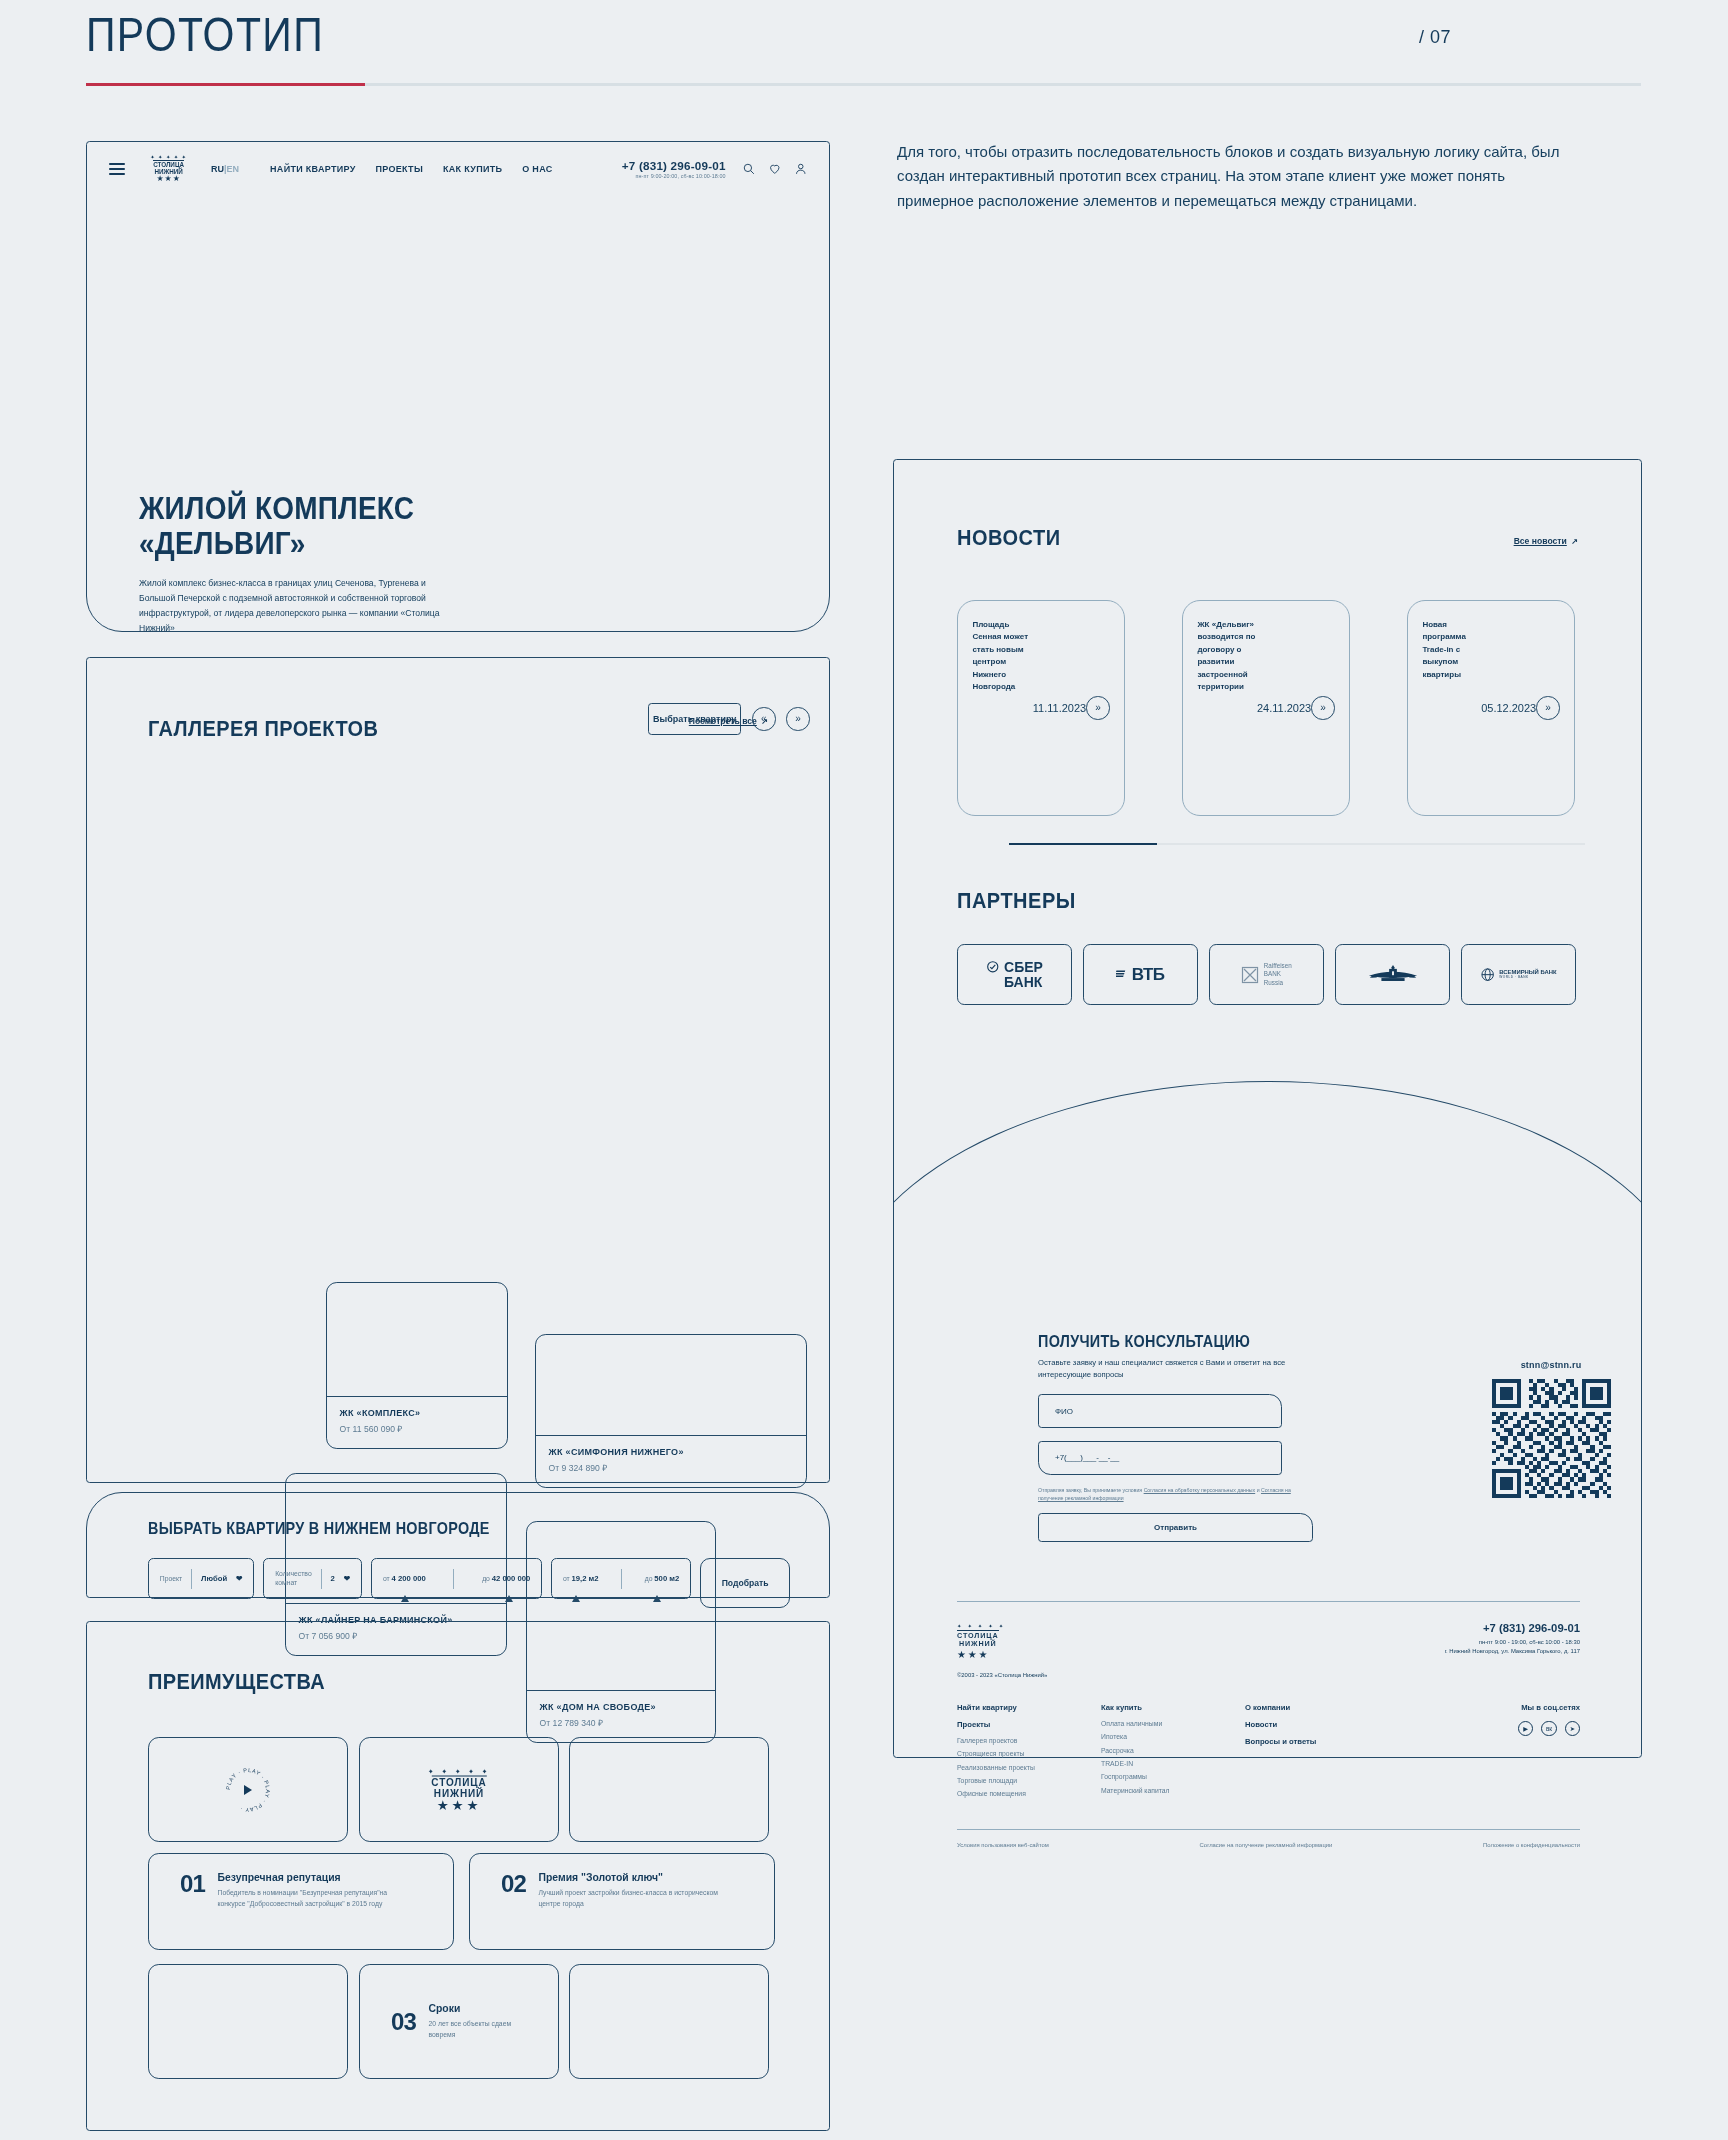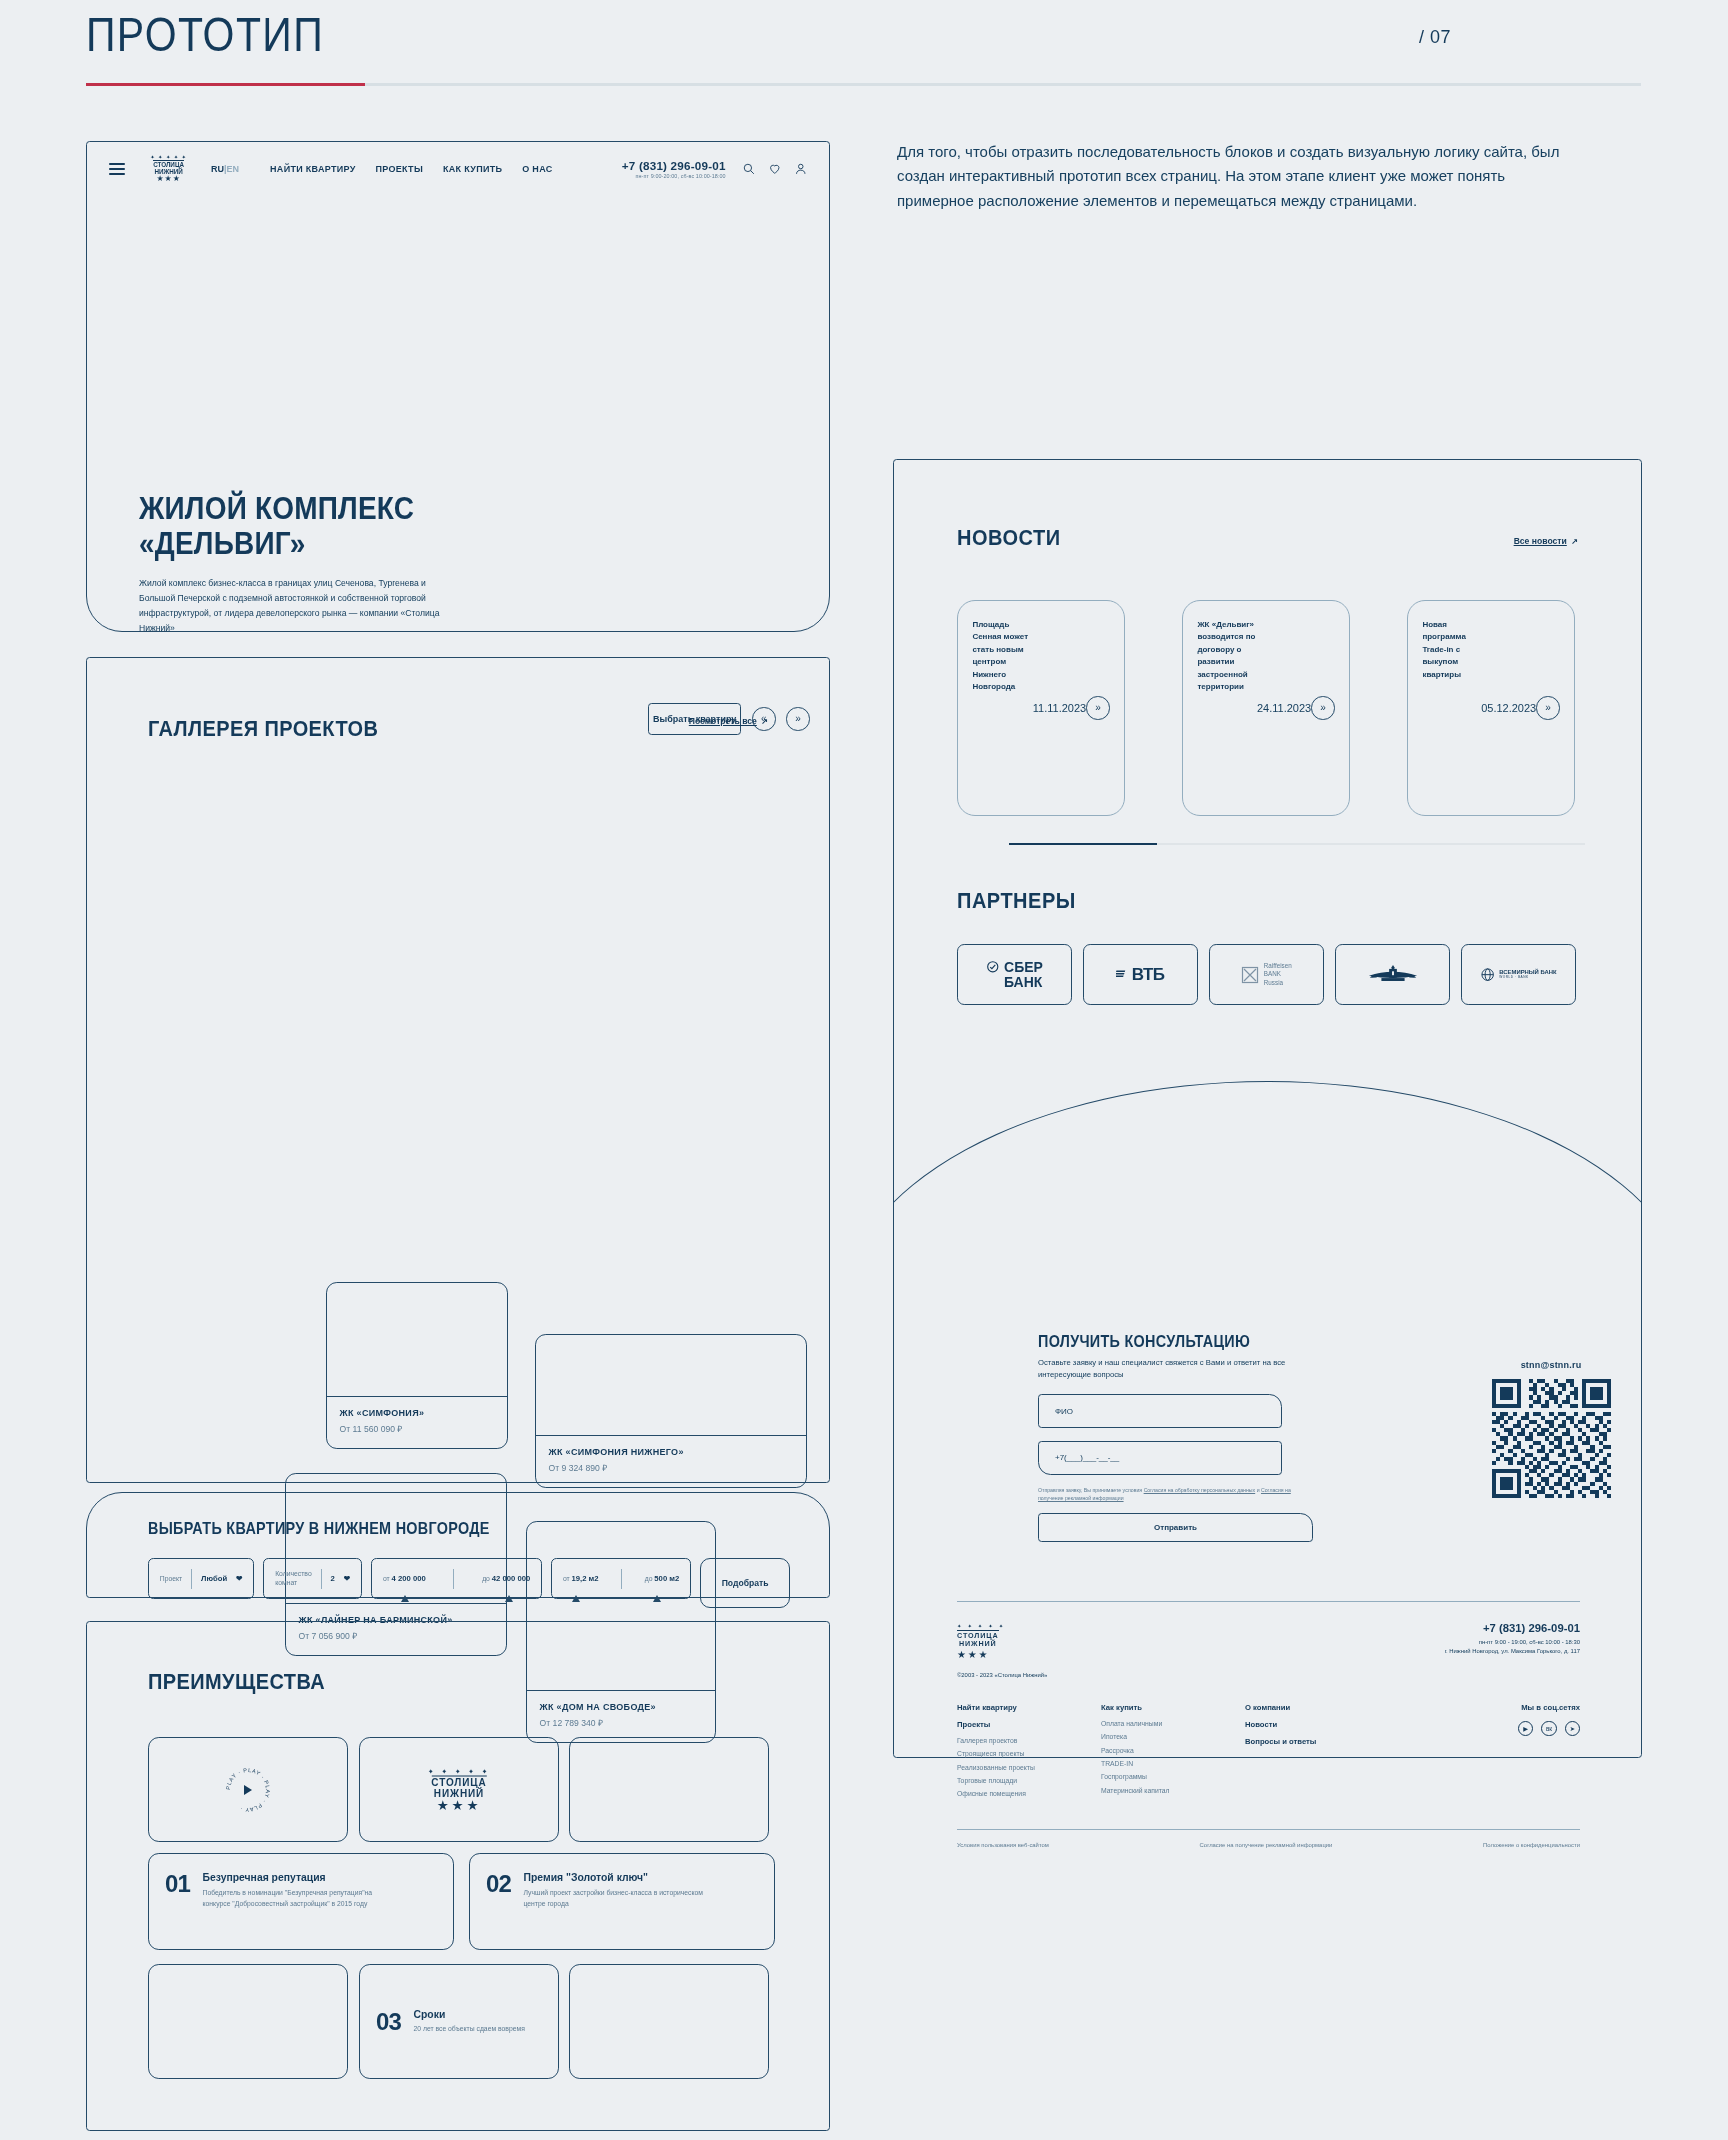--- a/index.html
+++ b/index.html
@@ -138,21 +138,21 @@
   }
 
   
   .adv{ margin-top:23.4px; height:510px; border-radius:3.6px 3.6px 3.6px 3.6px; position:relative; }
   .adv-title{ position:absolute; left:61px; top:47px; font-size:20px; font-weight:700; letter-spacing:0.4px; transform:scaleY(1.12); transform-origin:left top;}
   .abox{ position:absolute; border:0.9px solid var(--line); border-radius:10.8px; }
   .abox.r1{ top:115px; height:105px; width:200px; }
   .abox.a1{ left:61px; }
   .abox.a2{ left:272px; }
   .abox.a3{ left:482px; }
-  .numcard{ position:absolute; top:231px; height:97px; border:0.9px solid var(--line); border-radius:10.8px; display:flex; gap:12.6px; padding:18px 16px; }
+  .numcard{ position:absolute; top:231px; height:97px; border:0.9px solid var(--line); border-radius:10.8px; display:flex; gap:12.6px; padding:18px 31px; }
   .numcard.n1{ left:61px; width:306px; }
   .numcard.n2{ left:382px; width:306px; }
   .num{ font-size:24px; font-weight:700; letter-spacing:-0.9px; line-height:1; }
   .nc-title{ font-size:10.4px; font-weight:700; }
   .nc-desc{ font-size:6.8px; line-height:1.6; color:var(--muted); margin-top:4.5px; max-width:194px; }
   .abox.r3{ top:342px; height:115px; }
   .abox.b1{ left:61px; width:200px; }
   .abox.b3{ left:482px; width:200px; }
   .numcard.n3{ left:272px; top:342px; width:200px; height:115px; align-items:center; }
 
@@ -336,21 +336,21 @@
   <div class="panel gallery">
     <div class="gal-head">
       <div class="sec-title">ГАЛЛЕРЕЯ ПРОЕКТОВ</div>
       <div class="link-all">
         <span>Посмотреть все</span><span class="arr">↗</span>
       </div>
     </div>
 
     <div class="card p1">
       <div class="card-info">
-        <div class="card-name">ЖК «СИМФОНИЯ»</div>
+        <div class="card-name">ЖК «КОМПЛЕКС»</div>
         <div class="card-price">От 11 560 090 ₽</div>
       </div>
     </div>
     <div class="card p2">
       <div class="card-info">
         <div class="card-name">ЖК «СИМФОНИЯ НИЖНЕГО»</div>
         <div class="card-price">От 9 324 890 ₽</div>
       </div>
     </div>
     <div class="card p3">

